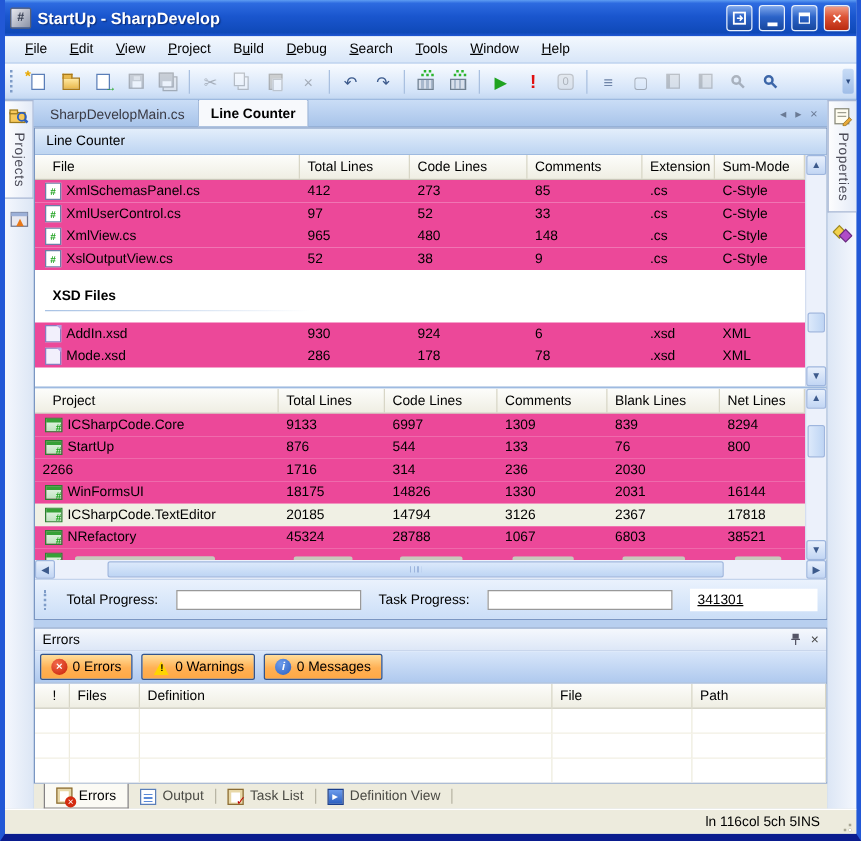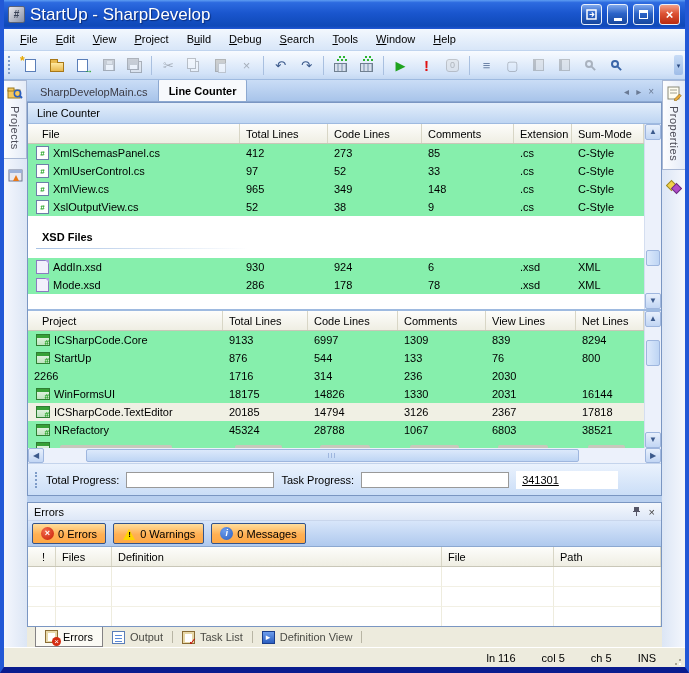--- a/index.html
+++ b/index.html
@@ -9,21 +9,21 @@
   .window { width:689px; height:673px; display:flex; flex-direction:column;
     border-left:4px solid #2258D6; border-right:4px solid #2258D6; border-bottom:6px solid #0A1C8E;
     background:#BCD2F0; }
 
   
   .titlebar { height:29px; flex:none; display:flex; align-items:center; gap:5px; padding:0 5px 0 4px;
     background:linear-gradient(180deg,#5E9DF2 0%,#2D6BE0 9%,#1A56CE 45%,#0F49B8 90%,#2258D6 100%); }
   .app-logo { width:17px; height:17px; border-radius:2px; background:linear-gradient(135deg,#E8E8EE,#8A92A6);
     border:1px solid #5A6276; display:flex; align-items:center; justify-content:center;
     color:#3A4256; font-size:10px; font-weight:bold; }
-  .title-text { flex:1; color:#fff; font-weight:normal; font-size:17px; text-shadow:1px 1px 1px #0A2C7A;
+  .title-text { flex:1; color:#fff; font-weight:bold; font-size:13px; text-shadow:1px 1px 1px #0A2C7A;
     white-space:nowrap; overflow:hidden; }
   .tb-btn { width:21px; height:21px; flex:none; border-radius:3px; border:1px solid #E8F0FC;
     background:linear-gradient(180deg,#7FA8EC,#2B63C8 45%,#17479E); display:flex; align-items:center;
     justify-content:center; color:#fff; }
   .tb-btn.close { background:linear-gradient(180deg,#F2A088,#DD5335 45%,#B92B10); font-weight:bold; font-size:13px; }
   .g-min { width:8px; height:3px; background:#fff; margin-top:9px; }
   .g-max { width:9px; height:9px; border:1px solid #fff; border-top:3px solid #fff; }
 
   
   .menubar { height:22px; flex:none; display:flex; align-items:center; padding-left:8px; gap:2px;
@@ -99,21 +99,21 @@
     border-bottom:1px solid #9EBAE0; display:flex; align-items:center; padding-left:9px; }
 
   .files-area { height:187px; flex:none; display:flex; border-bottom:2px solid #9EBAE0; background:#fff; }
   .tbl-main { flex:1; min-width:0; display:flex; flex-direction:column; overflow:hidden; background:#fff; }
   .hdr-row { display:grid; height:20px; flex:none;
     background:linear-gradient(180deg,#FDFDFB,#EFEEE3); border-bottom:1px solid #C9C7B8; }
   .files-grid { grid-template-columns:212px 88px 94px 92px 58px 1fr; }
   .proj-grid  { grid-template-columns:195px 85px 90px 88px 90px 1fr; }
   .hdr-cell { display:flex; align-items:center; padding-left:6px; border-right:1px solid #D8D6C6; white-space:nowrap; }
   .hdr-cell.first { padding-left:14px; }
-  .drow { display:grid; height:18px; flex:none; align-items:center; background:#86efac; }
+  .drow { display:grid; height:18px; flex:none; align-items:center; background:#ec4899; }
   .drow.selected { background:#F0F0E4; }
   .dcell { padding-left:6px; display:flex; align-items:center; gap:4px; white-space:nowrap; overflow:hidden; }
   .dcell.first { padding-left:8px; }
   .group-row { font-weight:bold; padding-left:14px; margin-top:13px; height:16px; flex:none; display:flex; align-items:center; }
   .group-line { height:1px; width:46%; margin:3px 0 9px 8px; flex:none;
     background:linear-gradient(90deg,#A8C2E4,#FFFFFF 75%); }
 
   .fi { width:13px; height:14px; flex:none; position:relative; background:#fff; border:1px solid #6C7FA8;
     display:inline-flex; align-items:center; justify-content:center; }
   .fi::after { font-size:8px; font-weight:bold; }
@@ -140,21 +140,21 @@
     border:1px solid #9EB6DE; border-radius:2px; display:flex; align-items:center; justify-content:center;
     color:#3C5A8C; font-size:8px; }
   .htrack { flex:1; position:relative; }
   .hthumb { position:absolute; top:1px; bottom:1px; left:7%; right:11%; border:1px solid #9EB6DE; border-radius:2px;
     background:linear-gradient(180deg,#DCE9FB,#BED5F4); }
   .hthumb::after { content:""; position:absolute; left:50%; top:3px; bottom:3px; width:9px; margin-left:-4px;
     background:repeating-linear-gradient(90deg,#9EB6DE 0 1px,transparent 1px 3px); }
 
   
   .progress-row { flex:1; display:flex; align-items:center; gap:7px; padding:0 7px;
-    background:linear-gradient(180deg,#EAF2FD,#CBDEF7); }
+    background:linear-gradient(180deg,#EAF2FD,#CBDEF7);justify-content:space-between; }
   .pgrip { width:4px; height:16px; border-left:2px dotted #7E9CC8; flex:none; }
   .plabel { white-space:nowrap; }
   .pbar { width:148px; height:16px; flex:none; border:1px solid #999; background:#fff; padding:1px; }
   .pbar-fill { height:100%; background:repeating-linear-gradient(90deg,#31CE31 0 6px,#E8F6E8 6px 8px); }
   .pcount { width:102px; height:18px; flex:none; background:#fff; display:flex; align-items:center; padding-left:6px;text-decoration:underline; }
 
   
   .errors-pad { flex:1; min-height:0; margin-top:6px; background:#fff; border:1px solid #7A96C2;
     display:flex; flex-direction:column; }
   .err-caption { height:18px; flex:none; display:flex; align-items:center; gap:8px; padding:0 6px;
@@ -193,21 +193,21 @@
   .bti-task::after { content:"\2713"; position:absolute; right:-3px; bottom:-4px; color:#C00000; font-weight:bold; font-size:10px; }
   .bti-output { background:#fff; border:1px solid #5A7EB8; }
   .bti-output::before { content:""; position:absolute; left:2px; right:2px; top:3px; height:7px;
     background:repeating-linear-gradient(180deg,#5A8AD8 0 1px,transparent 1px 3px); }
   .bti-def { background:linear-gradient(#6C9CEC,#2B5FC0); border:1px solid #1A3E8C; }
   .bti-def::after { content:"\25b8"; position:absolute; left:3px; top:0; color:#fff; font-size:9px; }
 
   
   .statusbar { height:20px; flex:none; display:flex; align-items:center; padding:0 4px 0 8px;
     background:#EDEBDD; border-top:1px solid #fff; }
-  .status-fields { margin-left:auto; display:flex; gap:26px; margin-right:16px; }
+  .status-fields { margin-left:auto; display:flex; margin-right:16px; }
   .sgrip { width:9px; height:9px; position:relative; align-self:flex-end; margin-bottom:2px; }
   .sgrip::before { content:""; position:absolute; width:2px; height:2px; background:#A9A694; right:0; bottom:0;
     box-shadow:-4px 0 #A9A694, 0 -4px #A9A694, -4px -4px #fff inset; }
 </style>
 </head>
 <body>
 
 <div class="window">
 
   <div class="titlebar">
@@ -390,21 +390,21 @@
                 <span class="dcell">33</span>
                 <span class="dcell">.cs</span>
                 <span class="dcell">C-Style</span>
               </div>
               <div class="drow files-grid">
                 <span class="dcell first">
                   <span class="fi cs"></span>
                   <span>XmlView.cs</span>
                 </span>
                 <span class="dcell">965</span>
-                <span class="dcell">349</span>
+                <span class="dcell">480</span>
                 <span class="dcell">148</span>
                 <span class="dcell">.cs</span>
                 <span class="dcell">C-Style</span>
               </div>
               <div class="drow files-grid">
                 <span class="dcell first">
                   <span class="fi cs"></span>
                   <span>XslOutputView.cs</span>
                 </span>
                 <span class="dcell">52</span>
@@ -447,21 +447,21 @@
           </div>
         </div>
 
         <div class="proj-area">
           <div class="tbl-main" id="proj-table">
               <div class="hdr-row proj-grid">
                 <span class="hdr-cell first">Project</span>
                 <span class="hdr-cell">Total Lines</span>
                 <span class="hdr-cell">Code Lines</span>
                 <span class="hdr-cell">Comments</span>
-                <span class="hdr-cell">View Lines</span>
+                <span class="hdr-cell">Blank Lines</span>
                 <span class="hdr-cell">Net Lines</span>
               </div>
               <div class="drow proj-grid">
                 <span class="dcell first">
                   <span class="pi"></span>
                   <span>ICSharpCode.Core</span>
                 </span>
                 <span class="dcell">9133</span>
                 <span class="dcell">6997</span>
                 <span class="dcell">1309</span>

